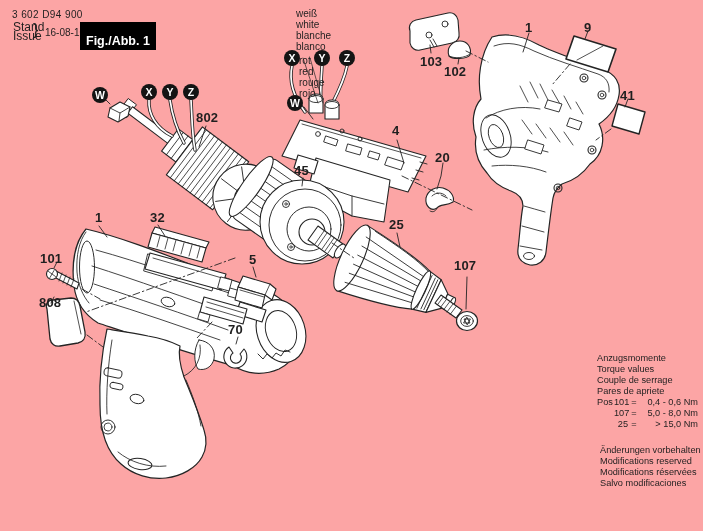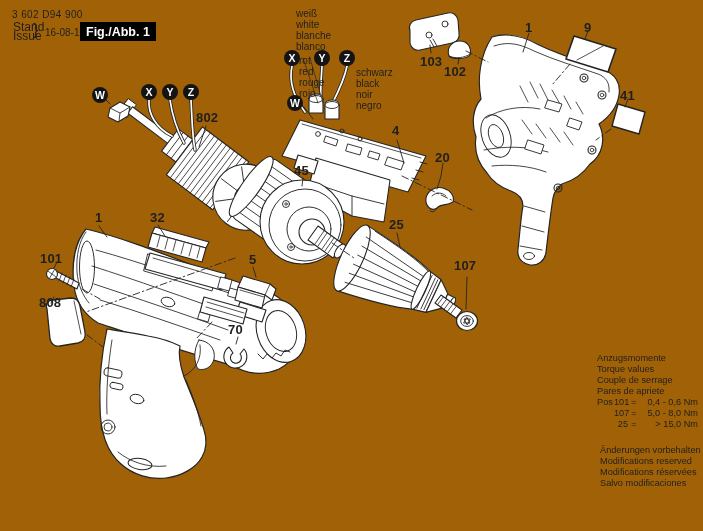--- a/index.html
+++ b/index.html
@@ -1,29 +1,29 @@
 <!DOCTYPE html>
 <html><head>
 <meta charset="utf-8">
 <style>
   html,body{margin:0;padding:0;background:#fff;}
-  .stage{position:relative;width:703px;height:531px;background:#a16207;overflow:hidden;
+  .stage{position:relative;width:703px;height:531px;background:#fca5a5;overflow:hidden;
          font-family:"Liberation Sans",sans-serif;color:#1f1f1f;}
   .stage svg{position:absolute;left:0;top:0;}
   .plabel{position:absolute;font-weight:bold;font-size:13px;letter-spacing:.2px;white-space:nowrap;}
   .badge{position:absolute;width:16px;height:16px;border-radius:50%;background:#141414;color:#fff;
          font-weight:bold;font-size:10.5px;line-height:16px;text-align:center;}
   .txt{position:absolute;font-size:10px;line-height:11px;white-space:nowrap;}
   .small{font-size:9.2px;line-height:11px;}
   .hdr-num{position:absolute;left:12px;top:9px;font-size:10px;letter-spacing:.4px;}
   .hdr-stand{position:absolute;left:13px;top:23px;font-size:12px;line-height:8.5px;}
   .hdr-brace{position:absolute;left:33px;top:21px;font-size:16px;font-weight:normal;}
   .hdr-date{position:absolute;left:45px;top:27px;font-size:10px;}
   .figbox{position:absolute;left:80px;top:22px;background:#000;color:#fff;font-weight:bold;
-          font-size:12.5px;padding:3px 6px 2px 6px;}
+          font-size:12.5px;padding:12px 6px 2px 6px;}
   .trow{display:flex;}
   .tprefix{width:17px;}
   .tpos{width:14px;text-align:right;}
   .teq{width:12px;text-align:center;}
   .tval{width:58px;text-align:right;}
 </style>
 </head>
 <body>
 
 <div class="stage">
@@ -282,26 +282,20 @@
     <div>weiß</div>
     <div>white</div>
     <div>blanche</div>
     <div>blanco</div>
   </div>
   <div class="txt" style="left:263px;top:55px;margin-left:36px;">
     <div>rot</div>
     <div>red</div>
     <div>rouge</div>
     <div>rojo</div>
-  </div>
-  <div class="txt" style="left:356px;top:67px;">
-    <div>schwarz</div>
-    <div>black</div>
-    <div>noir</div>
-    <div>negro</div>
   </div>
 
   <div class="badge" style="left:92px;top:87px;">W</div>
   <div class="badge" style="left:141px;top:84px;">X</div>
   <div class="badge" style="left:162px;top:84px;">Y</div>
   <div class="badge" style="left:183px;top:84px;">Z</div>
 
   <div class="badge" style="left:284px;top:50px;">X</div>
   <div class="badge" style="left:314px;top:50px;">Y</div>
   <div class="badge" style="left:339px;top:50px;">Z</div>

